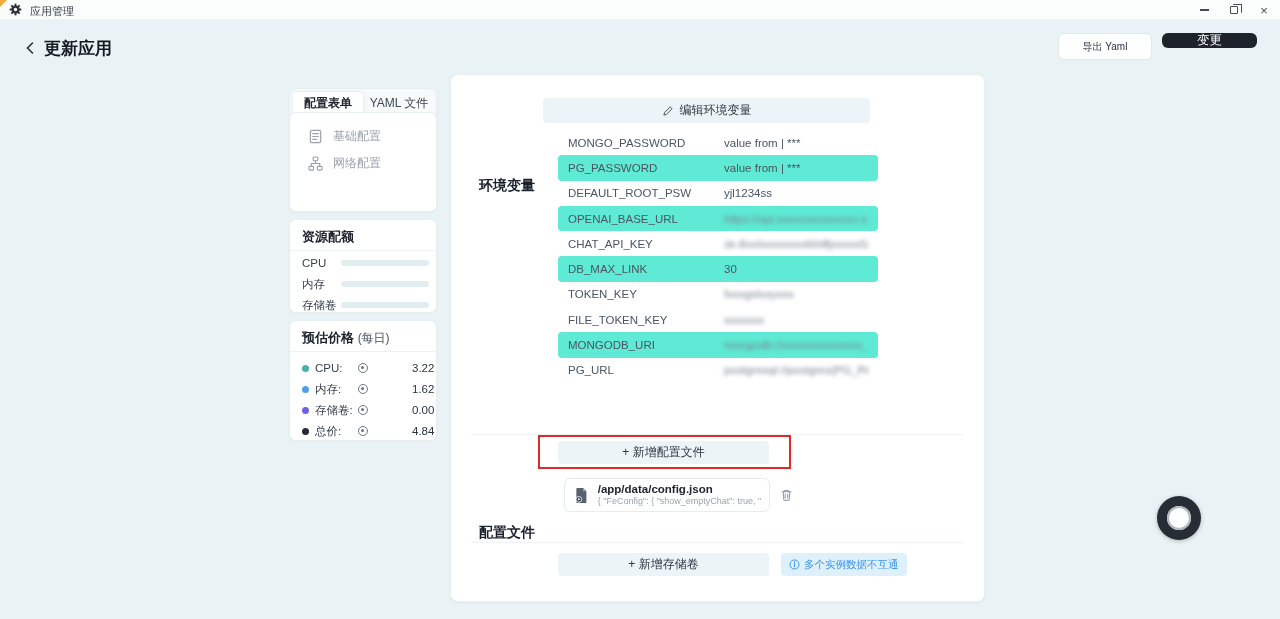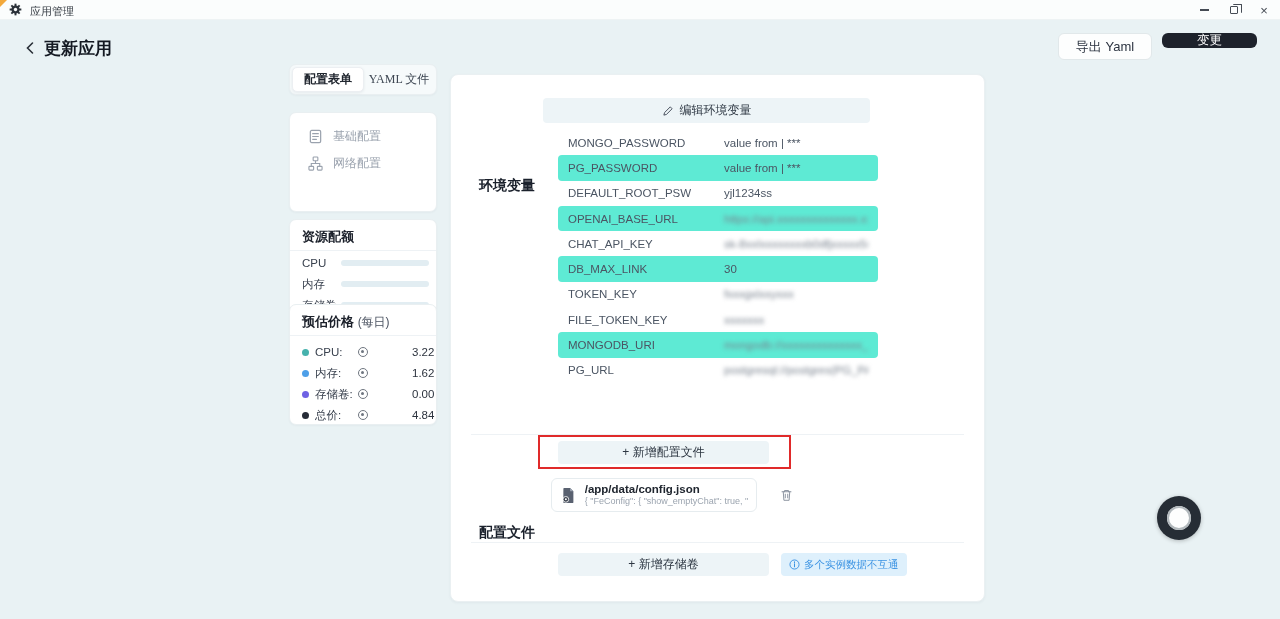--- a/index.html
+++ b/index.html
@@ -19,49 +19,49 @@
   .win-restore-glyph { width:8px; height:8px; border:1px solid #454b54; border-radius:1px; position:relative; }
   .win-restore-glyph::before { content:""; position:absolute; top:-3px; left:2px; width:8px; height:8px;
     border:1px solid #454b54; border-left:none; border-bottom:none; border-radius:1px; }
   .win-close-glyph { font-size:13px; line-height:1; }
 
   
   .back-btn { position:absolute; left:20px; top:38px; width:20px; height:20px;
     display:flex; align-items:center; justify-content:center; cursor:pointer; }
   .page-title { position:absolute; left:44px; top:37px; font-size:17px; font-weight:bold; color:#141922; }
   .btn-outline { position:absolute; top:33px; height:27px; background:#fdfefe;
-    border:1px solid #e1e8ea; border-radius:6px; font-size:13px; color:#2b3340;
+    border:1px solid #e1e8ea; border-radius:6px; font-size:10px; color:#2b3340;
     display:flex; align-items:center; justify-content:center; cursor:pointer; }
   .btn-dark { position:absolute; top:33px; height:15px; background:#1d222b; border-radius:6px;
     font-size:12.5px; color:#ffffff; display:flex; align-items:center; justify-content:center; cursor:pointer; }
   #export-btn { left:1058px; width:94px; }
   #apply-btn { left:1162px; width:95px; }
 
   
   .card { position:absolute; left:289px; width:148px; background:#ffffff;
     border:1px solid #e9eff1; border-radius:7px; box-shadow:0 1px 2px rgba(40,60,70,.04); }
-  .tab-group { top:64px; height:31px; background:#f6fafb; display:flex; padding:2px;font-family:Liberation Serif, serif; }
+  .tab-group { top:88px; height:31px; background:#f6fafb; display:flex; padding:2px; }
   .tab { flex:1; display:flex; align-items:center; justify-content:center;
     font-size:12px; color:#3f4854; border-radius:5px; cursor:pointer; }
   .tab.active { background:#ffffff; border:1px solid #eceff2; color:#20262f;
     box-shadow:0 1px 3px rgba(30,50,60,.08); font-weight:bold; }
   .nav-card { top:112px; height:100px; padding:10px 0; }
   .nav-item { height:27px; display:flex; align-items:center; padding-left:18px; gap:10px;
     font-size:12px; color:#99a1ad; cursor:pointer; }
   .nav-item svg { flex:none; }
 
   .res-card { top:219px; height:94px; }
   .card-title { position:absolute; left:12px; top:8px; font-size:13px; font-weight:bold; color:#1c212b; }
   .card-divider { position:absolute; left:0; right:0; top:30px; height:1px; background:#eef2f5; }
   .res-row { position:absolute; left:12px; right:7px; height:14px; display:flex; align-items:center; }
   .res-label { width:39px; font-size:11.5px; color:#39414e; }
   .res-track { flex:1; height:6px; border-radius:3px; background:#e2edf2; overflow:hidden; }
   .res-fill { height:6px; border-radius:3px; }
 
-  .price-card { top:304px; height:121px; }
+  .price-card { top:320px; height:121px; }
   .price-sub { font-weight:normal; font-size:12px; color:#4a5260; }
   .price-row { position:absolute; left:12px; height:14px; display:flex; align-items:center; }
   .price-dot { width:7px; height:7px; border-radius:50%; margin-right:6px; flex:none; }
   .price-label { font-size:11.5px; color:#39414e; width:43px; }
   .coin { width:10px; height:10px; border:1.5px solid #6f7680; border-radius:50%;
     position:relative; margin-right:4px; flex:none; }
   .coin::after { content:""; position:absolute; left:2px; top:2px; width:3px; height:3px;
     border-radius:50%; background:#6f7680; }
   .price-value { font-size:11.5px; color:#2c333e;margin-left:40px; }
 
@@ -78,21 +78,21 @@
   .env-row.alt { background:#5eead4; }
   .env-key { width:156px; font-size:11.5px; color:#4b5563; flex:none; }
   .env-value { flex:1; font-size:11.5px; color:#4b5563; white-space:nowrap; overflow:hidden; }
   .env-value.redacted { filter:blur(2.3px); color:#79828e; }
   .hr { position:absolute; left:20px; right:20px; height:1px; background:#eef2f5; }
   #divider-1 { top:359px; } #divider-2 { top:467px; }
 
   .red-box { position:absolute; left:87px; top:360px; width:253px; height:34px;
     border:2px solid #e02a2a; }
   #add-config-btn { left:107px; top:366px; width:211px; height:23px; }
-  .file-card { position:absolute; left:100px; top:403px; width:206px; height:34px;
+  .file-card { position:absolute; left:113px; top:403px; width:206px; height:34px;
     border:1px solid #e6ecef; border-radius:6px; background:#fff; display:flex;
     align-items:center; padding:0 8px; gap:8px; cursor:pointer; }
   .file-texts { overflow:hidden; }
   .file-path { font-size:11.5px; font-weight:bold; color:#20262f; line-height:13px; }
   .file-preview { font-size:9px; color:#9ba4af; white-space:nowrap; overflow:hidden; line-height:11px; }
   .trash-btn { position:absolute; left:326px; top:411px; width:18px; height:18px;
     display:flex; align-items:center; justify-content:center; cursor:pointer; }
 
   #add-volume-btn { left:107px; top:478px; width:211px; height:23px; }
   .notice-badge { position:absolute; left:330px; top:478px; height:23px; padding:0 8px;

